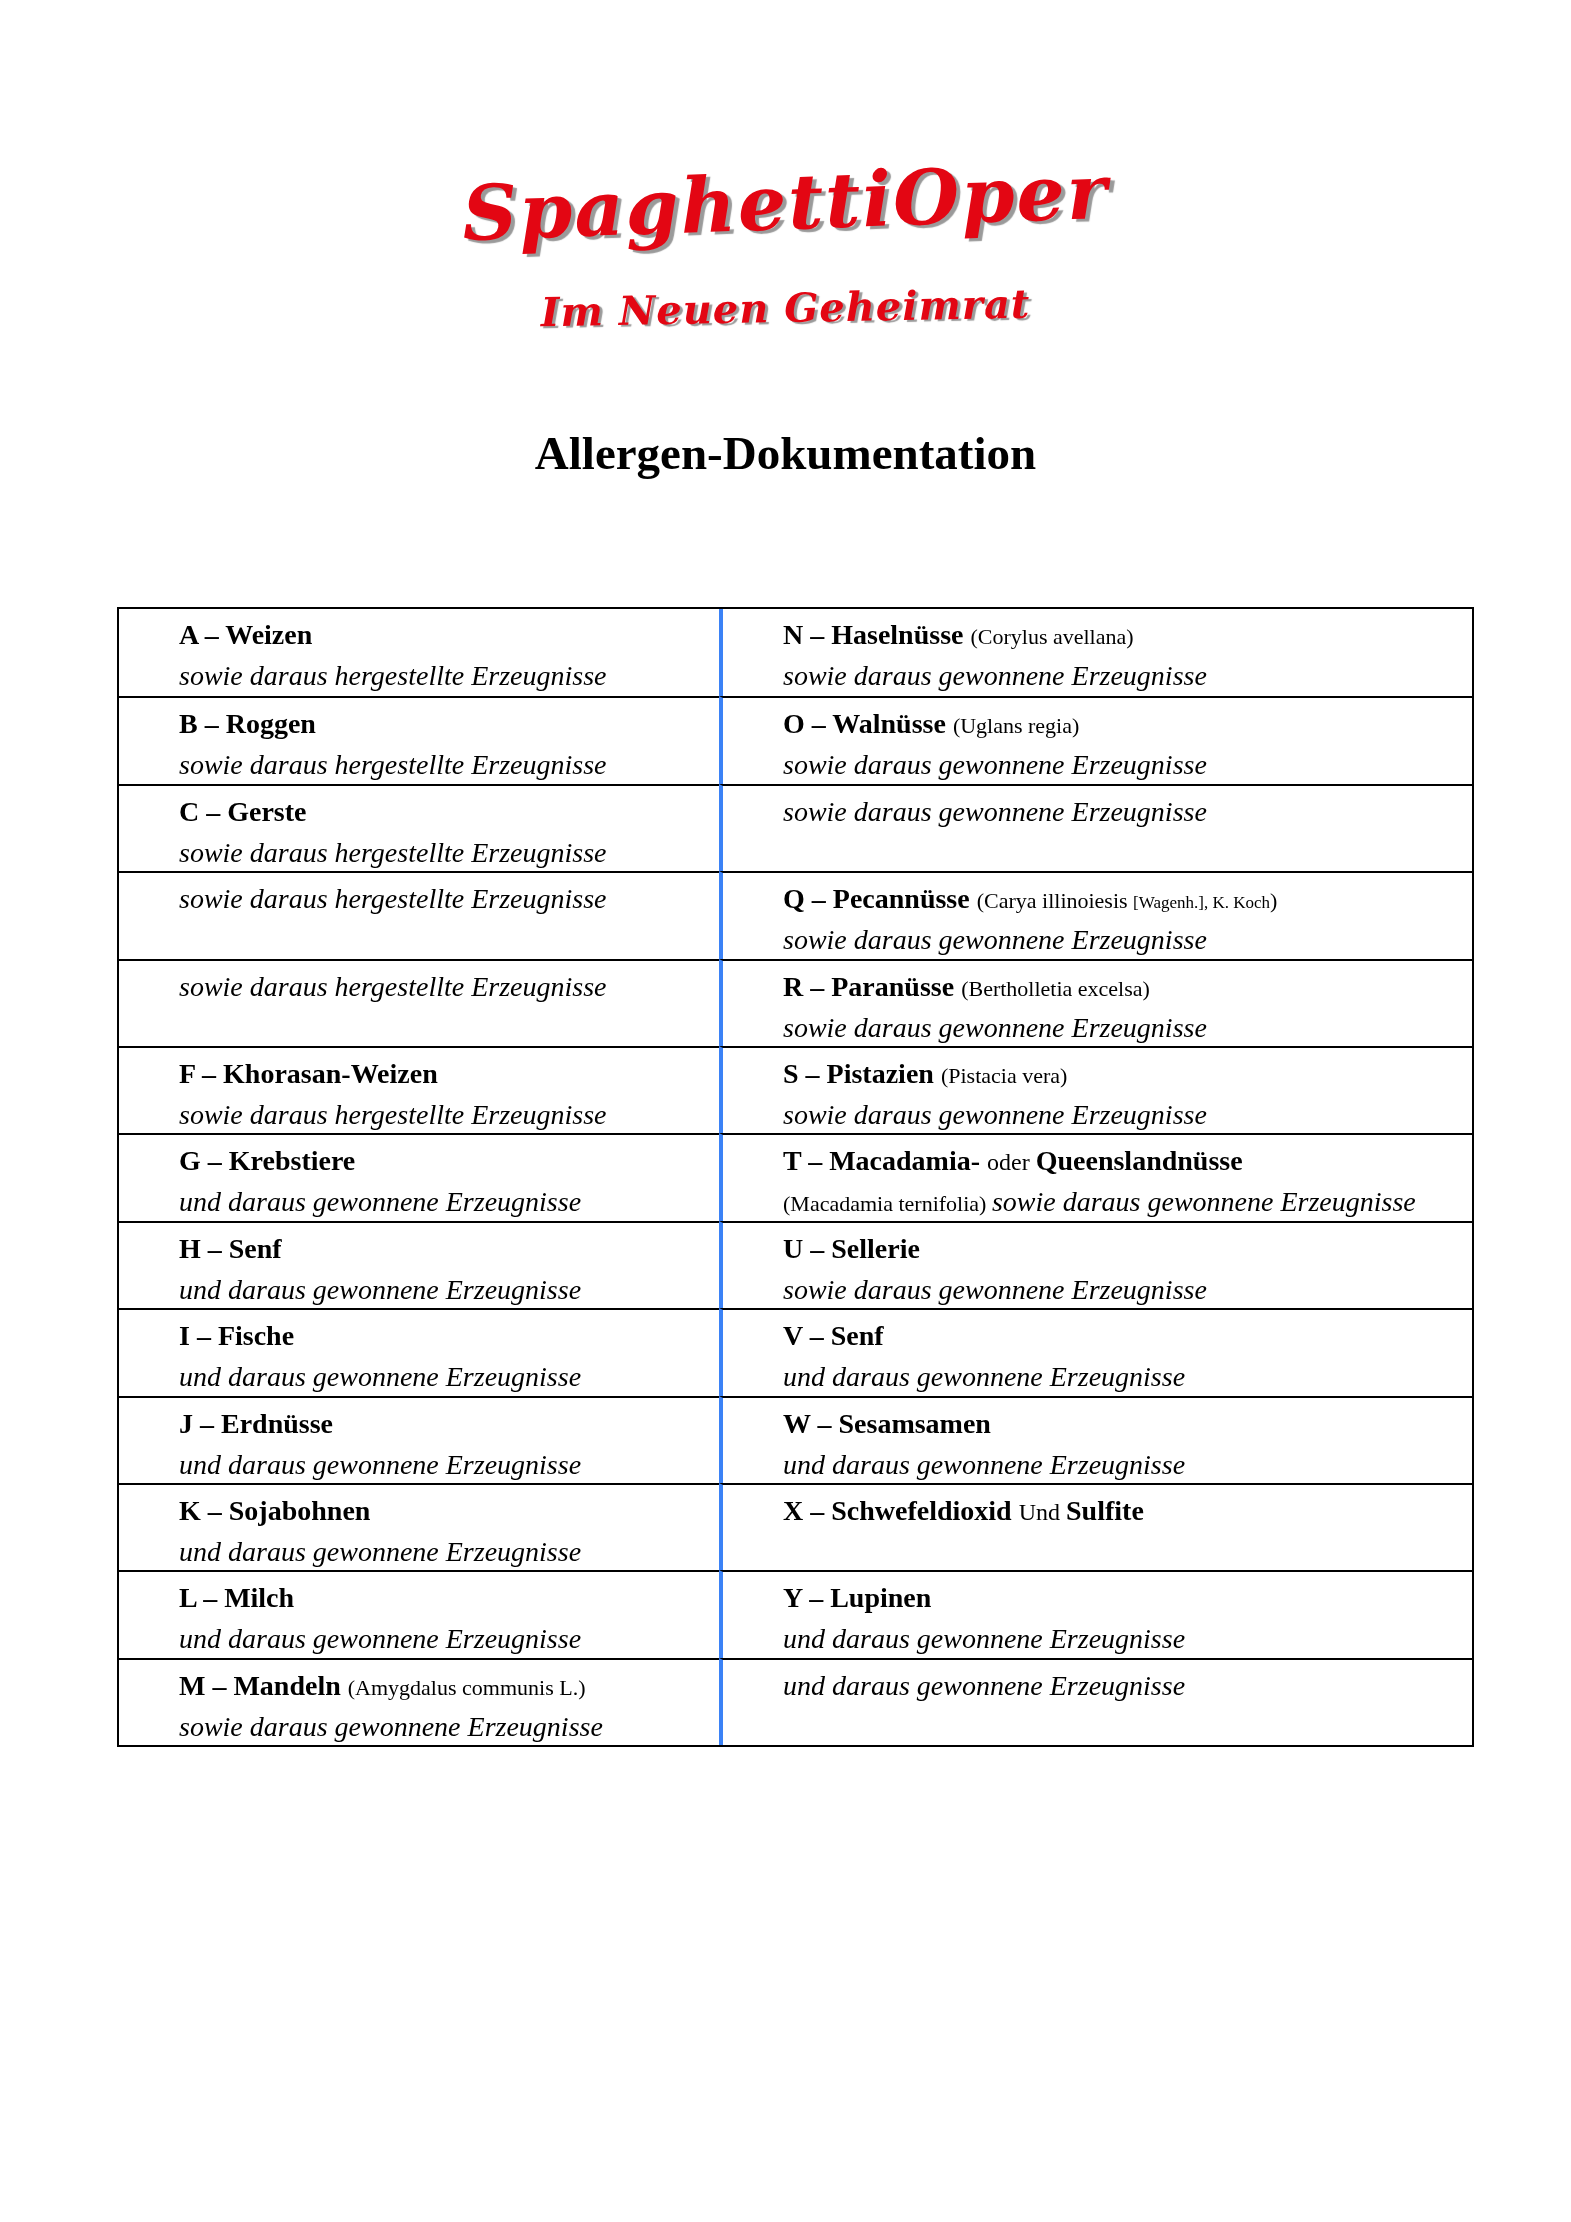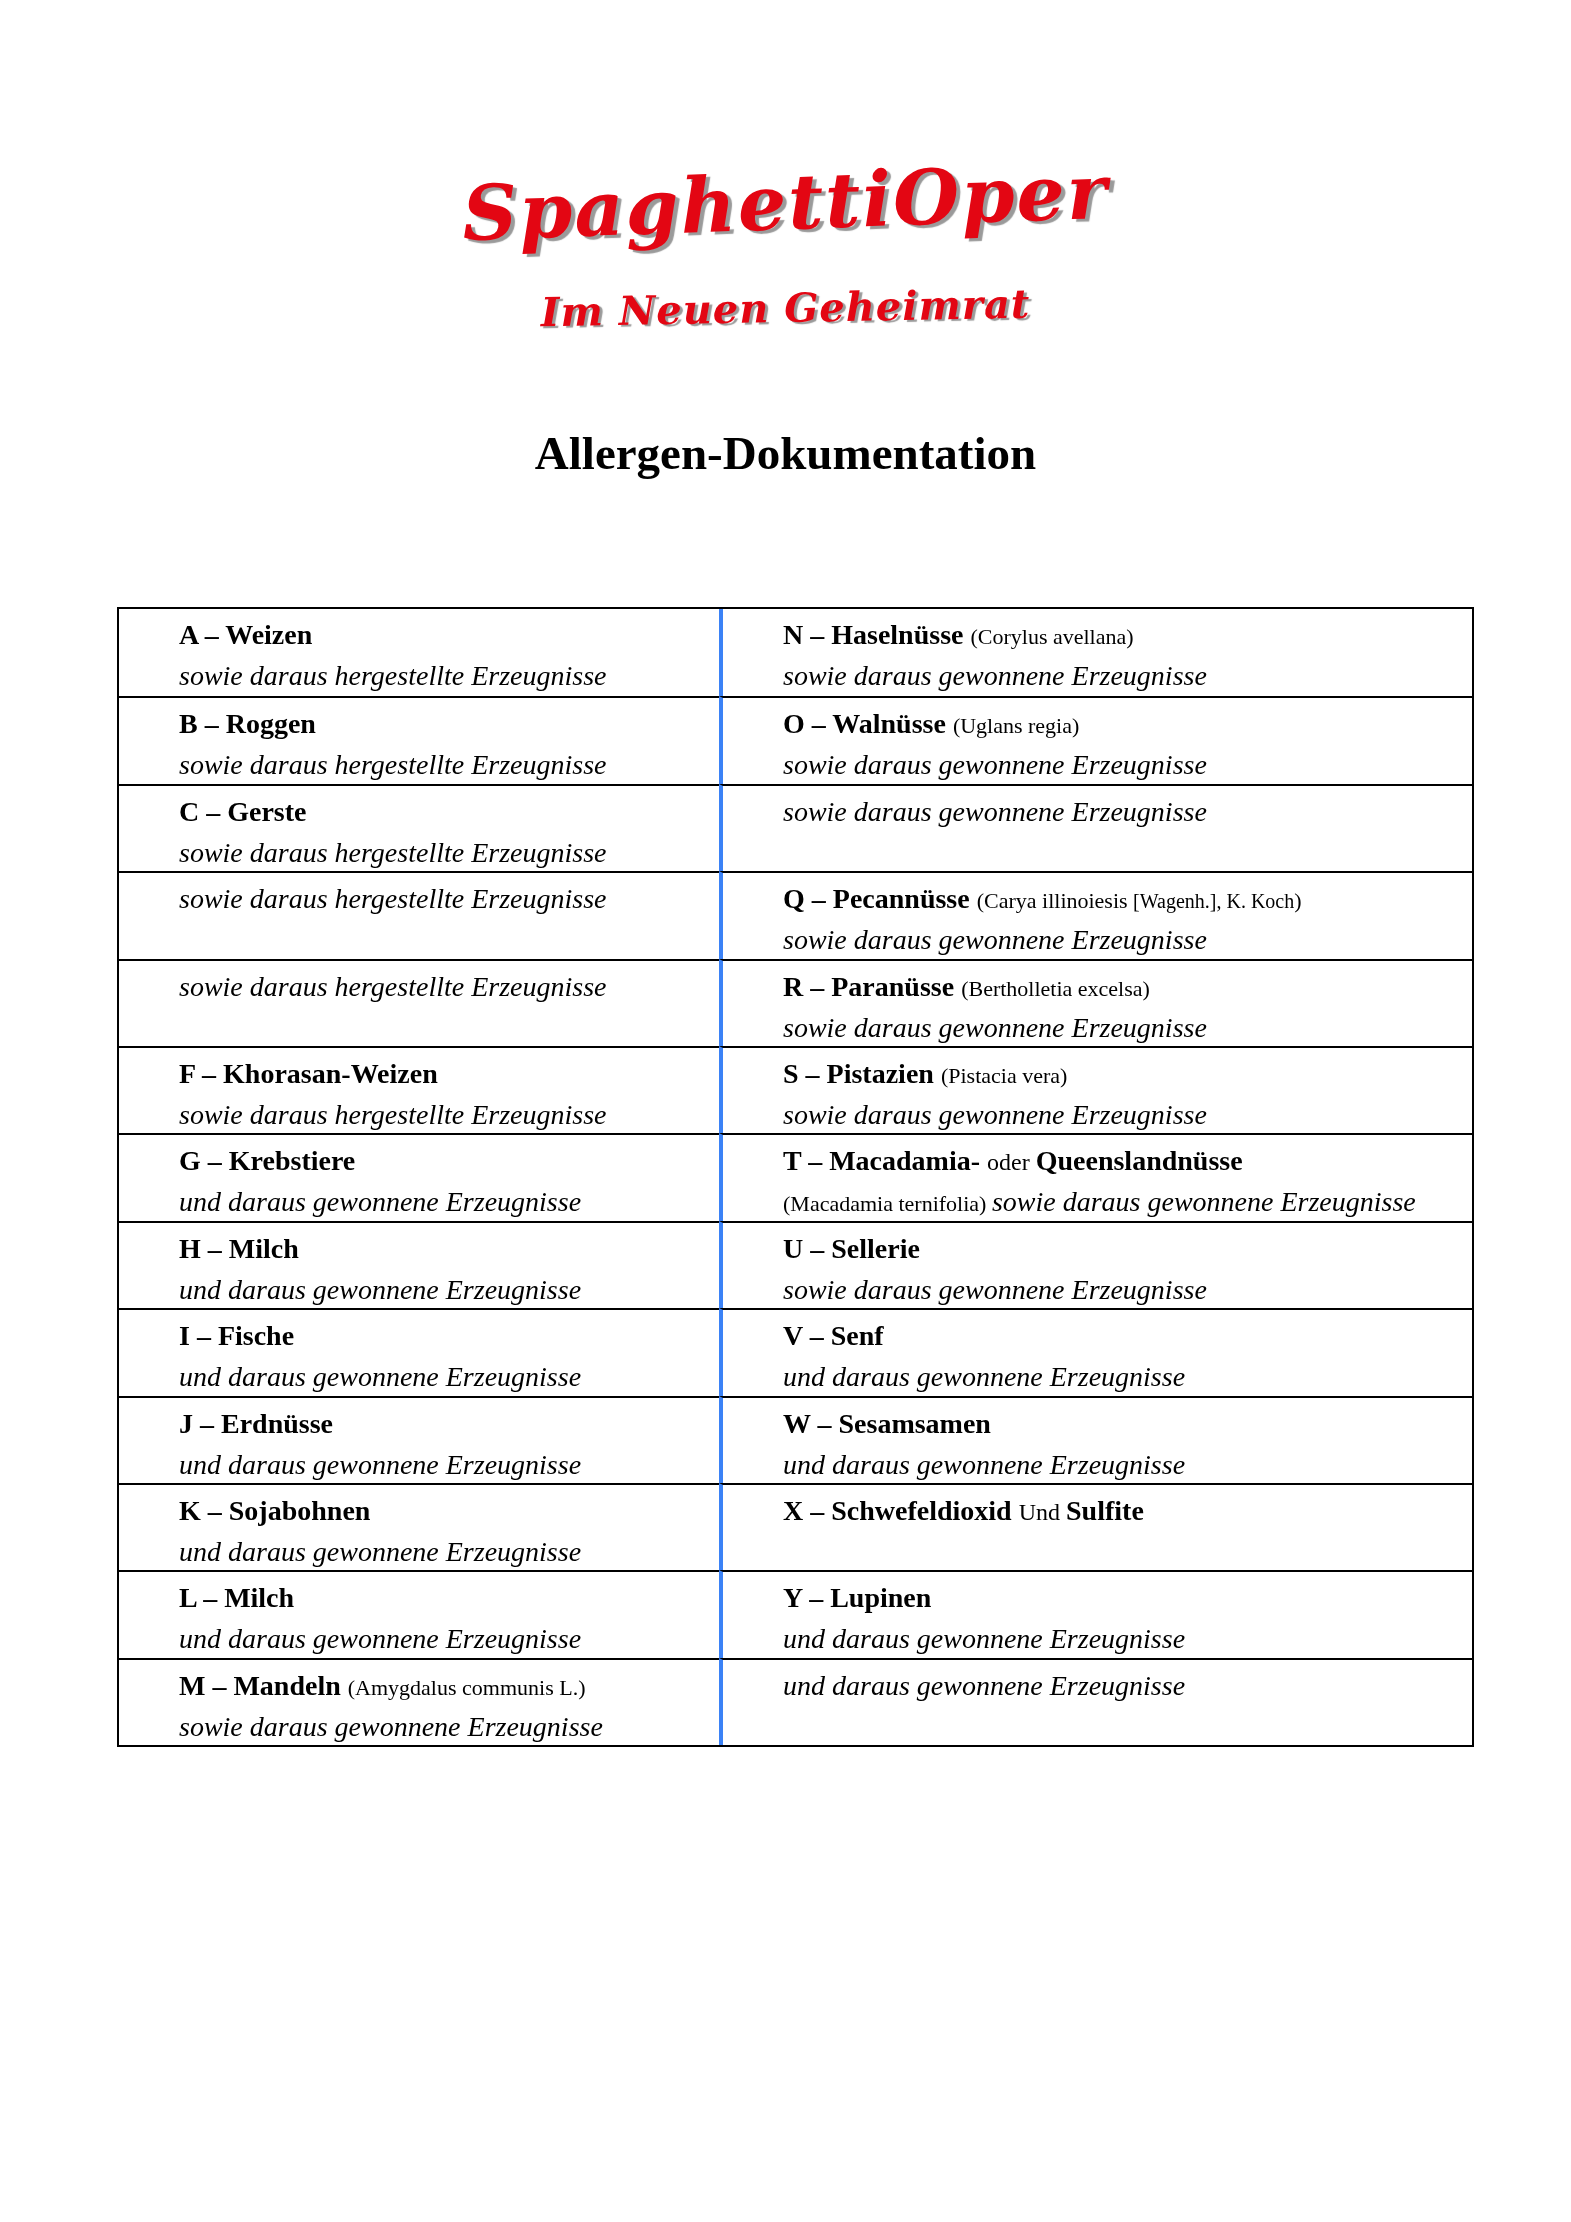--- a/index.html
+++ b/index.html
@@ -77,21 +77,21 @@
     overflow: hidden;
     white-space: nowrap;
   }
   .cell.first-row { border-top: none; }
   .cell.right { border-left: 4px solid #3b82f6; }
   .line { line-height: 37px; margin-left: 48px; }
   .seg-b  { font-weight: bold; font-size: 28px; }
   .seg-r  { font-size: 28px; font-style: italic; }
   .seg-r2 { font-size: 24px; }
   .seg-sm { font-size: 22px; }
-  .seg-xs { font-size: 20px; text-align: right; }
+  .seg-xs { font-size: 17px; text-align: right; }
 </style>
 </head>
 <body>
 
 <div class="page">
 
   <div class="logo">
     <div class="logo-brand">SpaghettiOper</div>
     <div class="logo-subtitle">Im Neuen Geheimrat</div>
   </div>
@@ -146,21 +146,21 @@
       </div>
       <div class="cell left">
         <div class="line"><span class="seg-b">G – Krebstiere</span></div>
         <div class="line"><span class="seg-r">und daraus gewonnene Erzeugnisse</span></div>
       </div>
       <div class="cell right">
         <div class="line"><span class="seg-b">T – Macadamia- </span><span class="seg-r2">oder </span><span class="seg-b">Queenslandnüsse</span></div>
         <div class="line"><span class="seg-sm">(Macadamia ternifolia) </span><span class="seg-r">sowie daraus gewonnene Erzeugnisse</span></div>
       </div>
       <div class="cell left">
-        <div class="line"><span class="seg-b">H – Milch</span></div>
+        <div class="line"><span class="seg-b">H – Senf</span></div>
         <div class="line"><span class="seg-r">und daraus gewonnene Erzeugnisse</span></div>
       </div>
       <div class="cell right">
         <div class="line"><span class="seg-b">U – Sellerie</span></div>
         <div class="line"><span class="seg-r">sowie daraus gewonnene Erzeugnisse</span></div>
       </div>
       <div class="cell left">
         <div class="line"><span class="seg-b">I – Fische</span></div>
         <div class="line"><span class="seg-r">und daraus gewonnene Erzeugnisse</span></div>
       </div>

